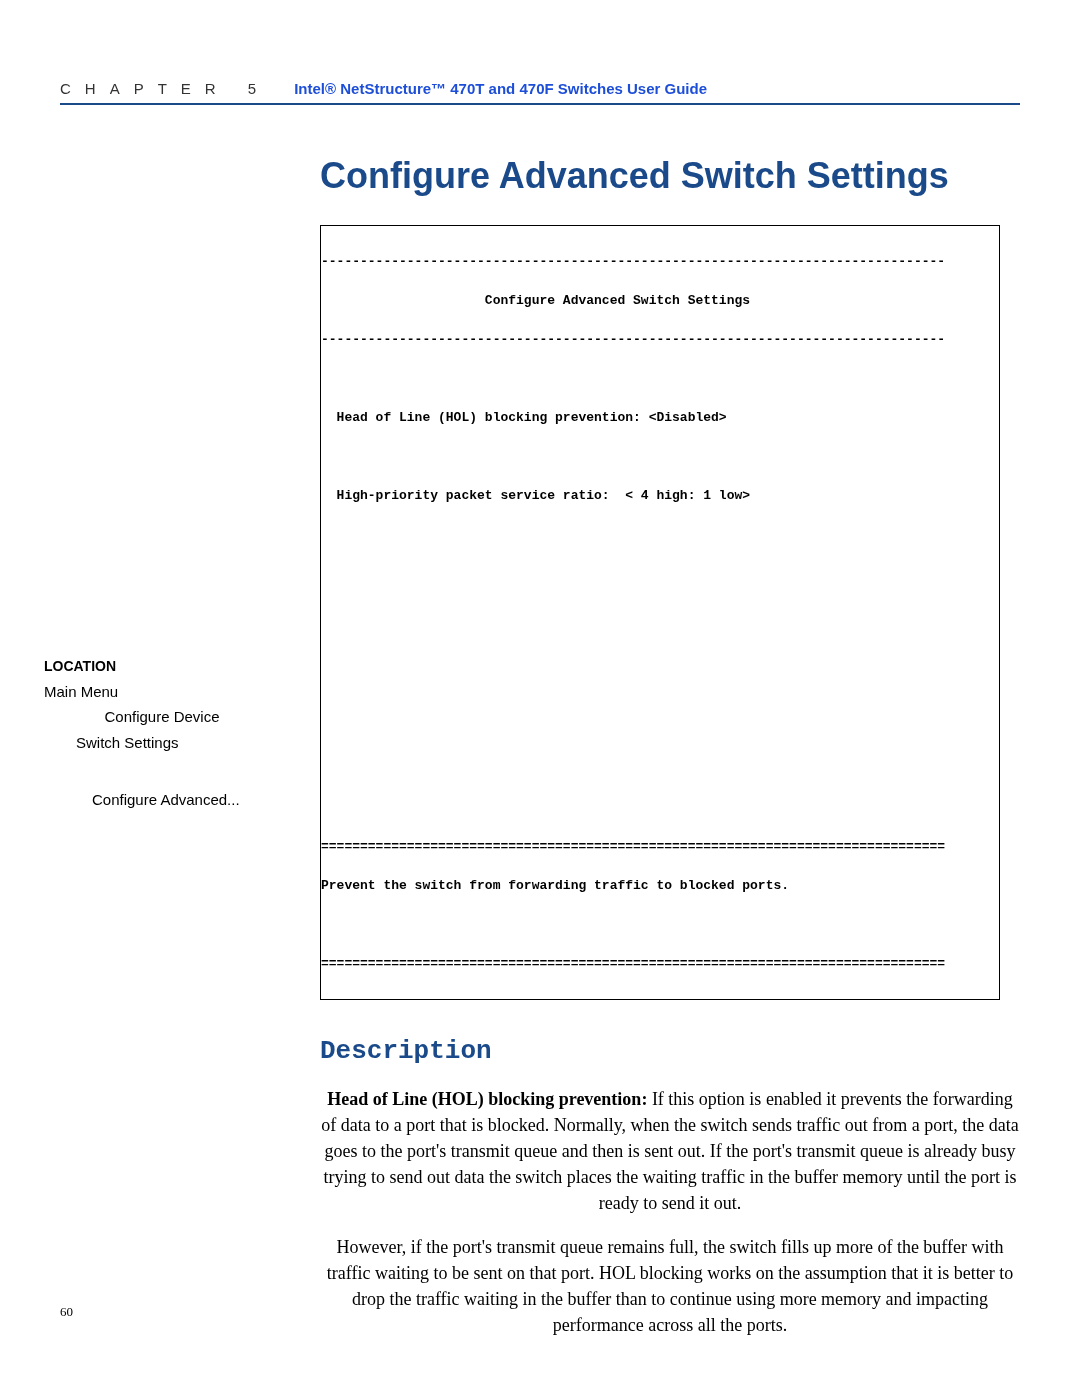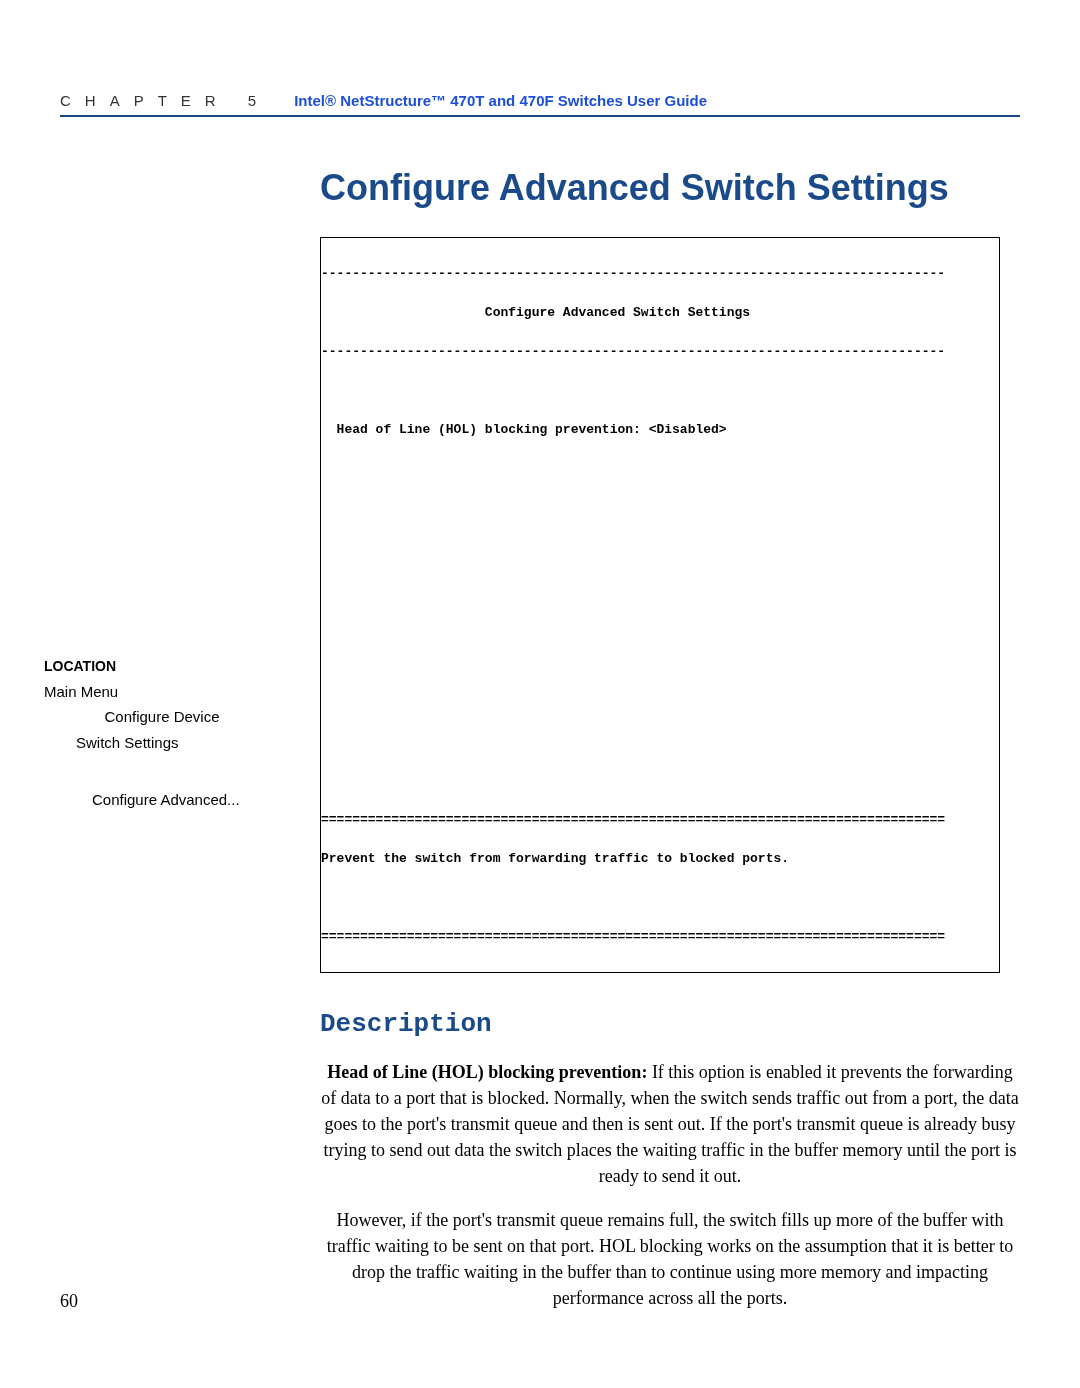--- a/index.html
+++ b/index.html
@@ -12,21 +12,20 @@
       position: relative;
       padding: 80px 60px;
     }
     .header-line {
       border-bottom: 2px solid #1a4a8a;
       padding-bottom: 6px;
       margin-bottom: 50px;
       display: flex;
       align-items: baseline;
       gap: 24px;
-      margin-top: 12px;
     }
     .chapter-label {
       font-family: Arial, Helvetica, sans-serif;
       font-size: 15px;
       letter-spacing: 14px;
       color: #333;
     }
     .guide-title {
       font-family: Arial, Helvetica, sans-serif;
       font-size: 15px;
@@ -84,42 +83,43 @@
       margin-left: 260px;
       width: 700px;
       font-size: 18px;
       line-height: 1.45;
       text-align: center;
     }
     .body-content p { margin-bottom: 18px; }
     .bold-inline { font-weight: bold; }
     .page-num {
       position: absolute;
-      bottom: 76px;
+      bottom: 68px;
       left: 60px;
-      font-size: 18px;
+      font-size: 13px;
     }
   </style>
 </head>
 <body>
 
 <div class="header-line">
   <span class="chapter-label">CHAPTER 5</span>
   <span class="guide-title">Intel® NetStructure™ 470T and 470F Switches User Guide</span>
 </div>
 
 <div class="main-title">Configure Advanced Switch Settings</div>
 
 <div class="terminal-box">
 <div>--------------------------------------------------------------------------------</div>
 <div>                     Configure Advanced Switch Settings</div>
 <div>--------------------------------------------------------------------------------</div>
 <div> </div>
 <div>  Head of Line (HOL) blocking prevention: &lt;Disabled&gt;</div>
 <div> </div>
+<div>  High-priority packet service ratio:  &lt; 4 high: 1 low&gt;</div>
 <div> </div>
 <div> </div>
 <div> </div>
 <div> </div>
 <div> </div>
 <div> </div>
 <div> </div>
 <div> </div>
 <div>================================================================================</div>
 <div>Prevent the switch from forwarding traffic to blocked ports.</div>

